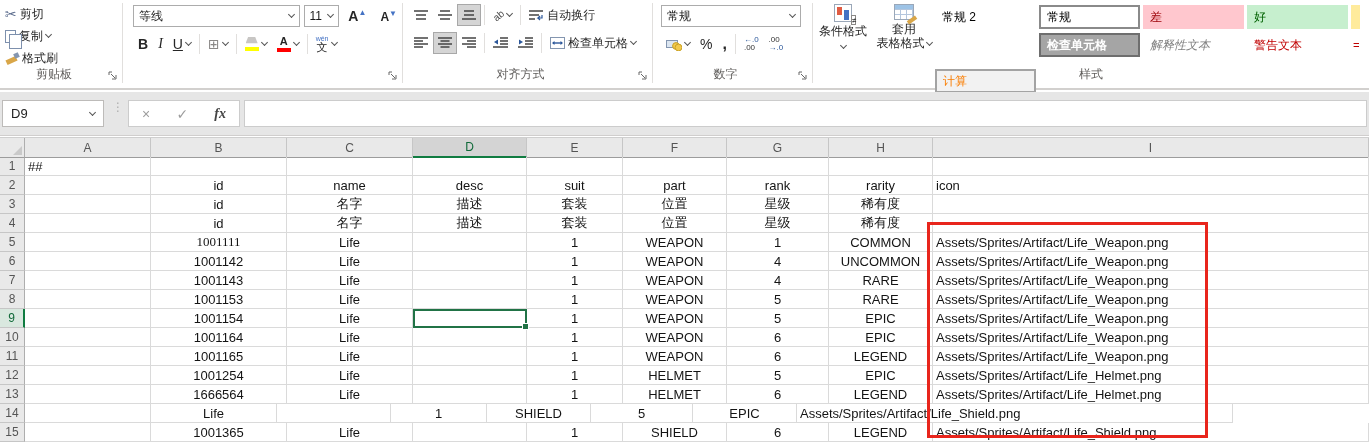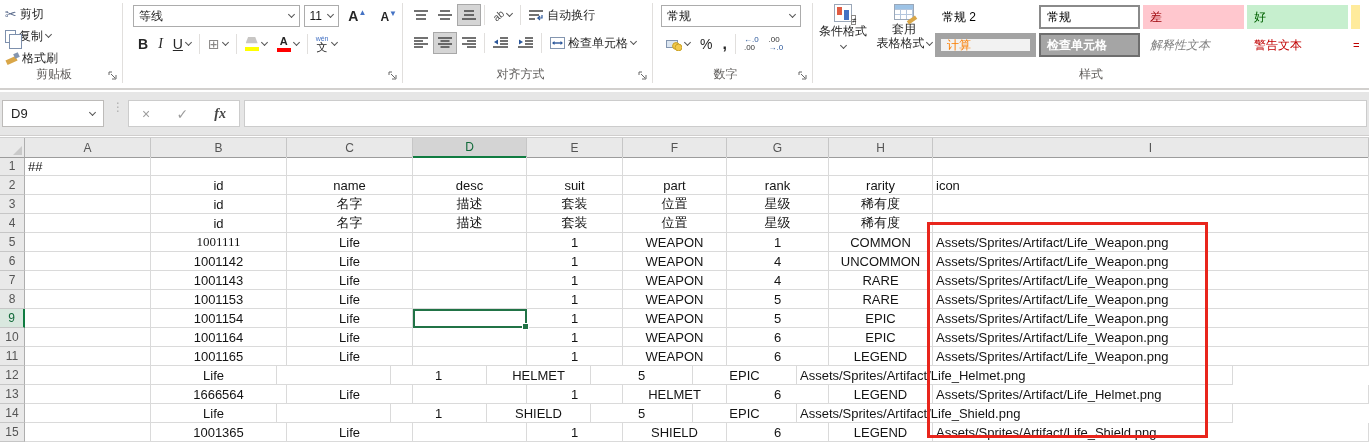--- a/index.html
+++ b/index.html
@@ -74,21 +74,21 @@
       repeating-linear-gradient(to right, transparent 0 5px, #b4c6dd 5px 6px),
       repeating-linear-gradient(to bottom, transparent 0 4px, #b4c6dd 4px 5px);
   }
   .tbl-ic:after { content:""; position:absolute; right:-4px; bottom:-3px; width:10px; height:4px;
     background:#d9a648; transform:rotate(-35deg); }
   .gallery { display:flex; flex-direction:column; gap:4px; padding-top:5px; }
   .chiprow { display:flex; gap:3px; }
   .chip { width:101px; height:24px; font-size:12px; display:flex; align-items:center;
     padding:0 6px; border:1px solid transparent; flex:none; overflow:hidden; }
   .chip.selected { border:2px solid #8a8a8a; }
-  .chip.boxed { border:6px solid #a3a3a3; background:#f2f2f2; }
+  .chip.boxed { border:2px solid #a3a3a3; background:#f2f2f2;margin-top:36px; }
   .chip.check { border:2px solid #6e6e6e; font-weight:bold; }
   .chip.italic { font-style:italic; }
   .chip.partial { width:9px; padding:0 1px; }
 
   
   .fbar { position:absolute; left:0; top:92px; width:1369px; height:44px; background:#e6e6e6;
     border-bottom:1px solid #d0cecd; }
   .namebox { position:absolute; left:2px; top:8px; width:102px; height:27px; background:#fff;
     border:1px solid #bdbbb9; display:flex; align-items:center; font-size:13px; color:#222; padding:0 8px; }
   .namebox .chev { margin-left:auto; }
@@ -543,20 +543,21 @@
           <div class="cell" style="width: 114px;"></div>
           <div class="cell" style="width: 96px;">1</div>
           <div class="cell" style="width: 104px;">WEAPON</div>
           <div class="cell" style="width: 102px;">6</div>
           <div class="cell" style="width: 104px;">LEGEND</div>
           <div class="cell left" style="width: 436px;">Assets/Sprites/Artifact/Life_Weapon.png</div>
         </div>
         <div class="row">
           <div class="rh">12</div>
           <div class="cell left" style="width: 126px;"></div>
+          <div class="cell" style="width: 136px;">1001254</div>
           <div class="cell" style="width: 126px;">Life</div>
           <div class="cell" style="width: 114px;"></div>
           <div class="cell" style="width: 96px;">1</div>
           <div class="cell" style="width: 104px;">HELMET</div>
           <div class="cell" style="width: 102px;">5</div>
           <div class="cell" style="width: 104px;">EPIC</div>
           <div class="cell left" style="width: 436px;">Assets/Sprites/Artifact/Life_Helmet.png</div>
         </div>
         <div class="row">
           <div class="rh">13</div>

